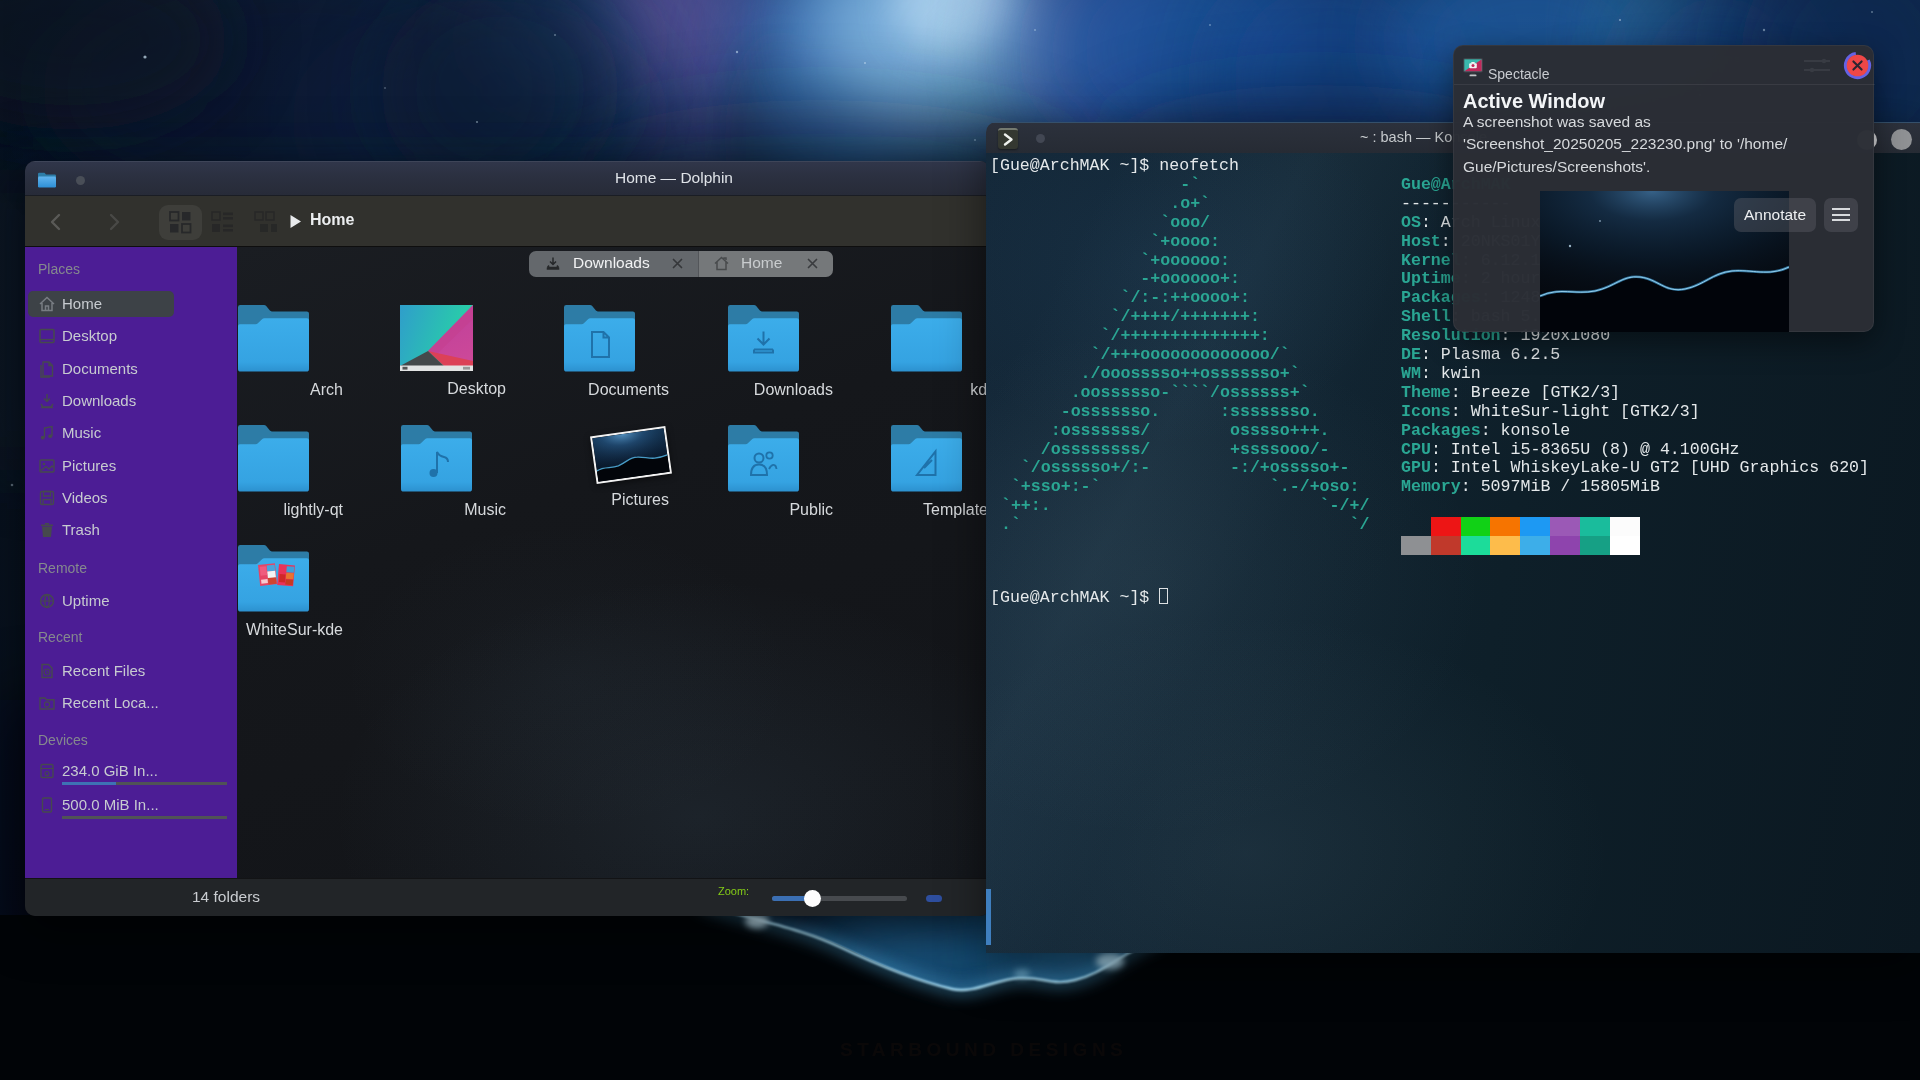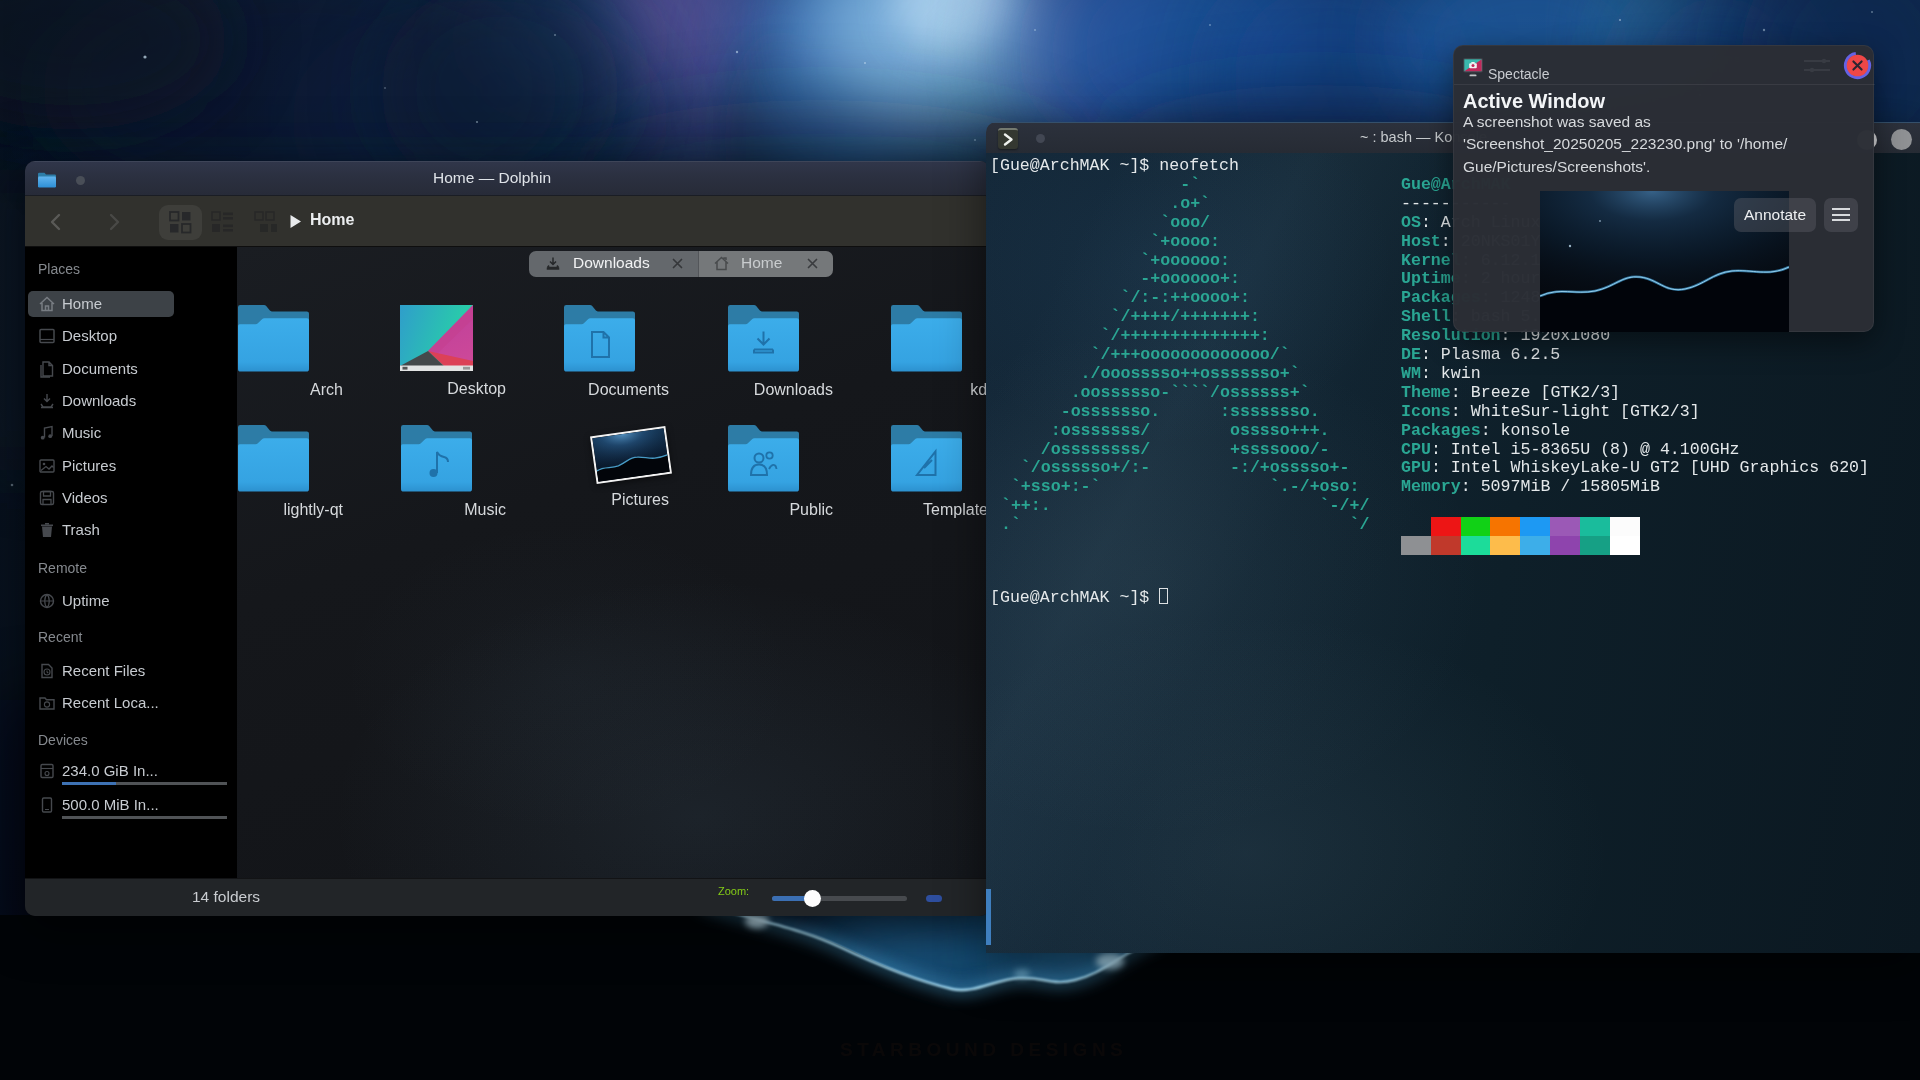--- a/index.html
+++ b/index.html
@@ -8,25 +8,25 @@
   .abs { position:absolute; }
   
   #wall { position:absolute; left:0; top:0; width:1920px; height:1080px; }
   
   #dolphin { position:absolute; left:25px; top:161px; width:965px; height:755px;
     border-radius:10px; overflow:hidden; box-shadow:0 15px 45px rgba(0,0,0,.55);
     background:#17191d; }
   #d-title { position:absolute; left:0; top:0; width:100%; height:35px;
     background:linear-gradient(#30364a 0%, #2b3040 45%, #272b38 100%);
     border-top:1px solid #3e4558; border-bottom:1px solid #1a1d24; }
-  #d-title .ttl { position:absolute; left:408px; top:7px; width:300px; text-align:left;
+  #d-title .ttl { position:absolute; left:408px; top:7px; width:300px; text-align:right;
     color:#dfe3e8; font-size:15.5px; }
   #d-tool { position:absolute; left:0; top:35px; width:100%; height:51px;
     background:#31312d; border-bottom:1px solid #0e0e0e; }
-  #d-side { position:absolute; left:0; top:86px; width:212px; height:631px; background:#000000;text-align:right; }
+  #d-side { position:absolute; left:0; top:86px; width:212px; height:631px; background:#4c1d95;text-align:right; }
   #d-main { position:absolute; left:212px; top:86px; width:753px; height:631px; background:
       radial-gradient(520px 340px at 460px 570px, rgba(95,135,165,.12), rgba(95,135,165,0) 70%),
       radial-gradient(320px 220px at 330px 430px, rgba(95,135,165,.05), rgba(95,135,165,0) 70%),
       linear-gradient(160deg,#1a1d22 0%,#15171b 40%,#121418 100%); }
   #d-status { position:absolute; left:0; top:717px; width:100%; height:38px;
     background:#222528; border-top:1px solid #121315; }
   .srow { position:absolute; left:8px; width:150px; height:27px; color:#c7cbd0; font-size:15px; }
   .srow .ic { position:absolute; left:5px; top:4px; width:18px; height:18px; }
   .srow .tx { position:absolute; left:29px; top:4px; white-space:nowrap; }
   .shead { position:absolute; left:13px; color:#85898e; font-size:14px; }
@@ -457,20 +457,41 @@
     <svg class="fold" width="71" height="67">
         <use href="#foldsym"></use>
       <circle cx="31" cy="33" r="4.5" fill="none" stroke="#1f72aa" stroke-width="2"></circle>
       <circle cx="41.5" cy="30.5" r="3.2" fill="none" stroke="#1f72aa" stroke-width="1.8"></circle>
       <path d="M23 50 C23 42 27 39.5 31 39.5 C35 39.5 39 42 39 50 Z" fill="none" stroke="#1f72aa" stroke-width="2"></path>
       <path d="M41 44 C44 38 48 39 48.5 44" fill="none" stroke="#1f72aa" stroke-width="1.8"></path>
     </svg>
     <div class="lbl">Public</div>
   </div>
 
+  <div class="cell" style="left:178px;top:383.5px">
+    <svg class="fold" width="71" height="67">
+        <use href="#foldsym"></use>
+      <g transform="translate(20,20) rotate(-6)">
+        <rect width="17" height="21" fill="#e54566"></rect>
+        <rect x="8.5" y="1.5" width="8" height="6" fill="#4aa4dc"></rect>
+        <rect x="8.5" y="7.5" width="8" height="7" fill="#f2f3f5"></rect>
+        <rect x="1.5" y="2" width="6.5" height="9" fill="#ef5b7e"></rect>
+        <rect x="8.5" y="14" width="8" height="6.5" fill="#cf4430"></rect>
+        <rect x="1.5" y="15" width="6.5" height="4" fill="#f7c9cf"></rect>
+      </g>
+      <g transform="translate(41,19) rotate(5)">
+        <rect width="16" height="21" fill="#e8335a"></rect>
+        <rect x="8" y="1.5" width="7.5" height="6" fill="#3f9fd8"></rect>
+        <rect x="8" y="8" width="7.5" height="6" fill="#e87430"></rect>
+        <rect x="1.5" y="10" width="6" height="8" fill="#d02828"></rect>
+        <rect x="8" y="14.5" width="7.5" height="5.5" fill="#c83a20"></rect>
+      </g>
+    </svg>
+    <div class="lbl">WhiteSur-kde</div>
+  </div>
   <div id="d-status">
     <div class="abs" style="left:167px;top:9px;font-size:15.5px;color:#c9ccd0">14 folders</div>
     <div class="abs" style="left:693px;top:6px;font-size:11px;color:#84cc16">Zoom:</div>
     <div class="abs" style="left:747px;top:17px;width:135px;height:5px;border-radius:3px;background:#474a4e">
       <div class="abs" style="left:0;top:0;width:45px;height:5px;border-radius:3px;background:#3b6fb3"></div>
     </div>
     <div class="abs" style="left:779px;top:11px;width:17px;height:17px;border-radius:50%;background:#fdfdfd"></div>
     <div class="abs" style="left:901px;top:16px;width:16px;height:7px;border-radius:3.5px;background:#2e4e9e"></div>
   </div>
 </div>

